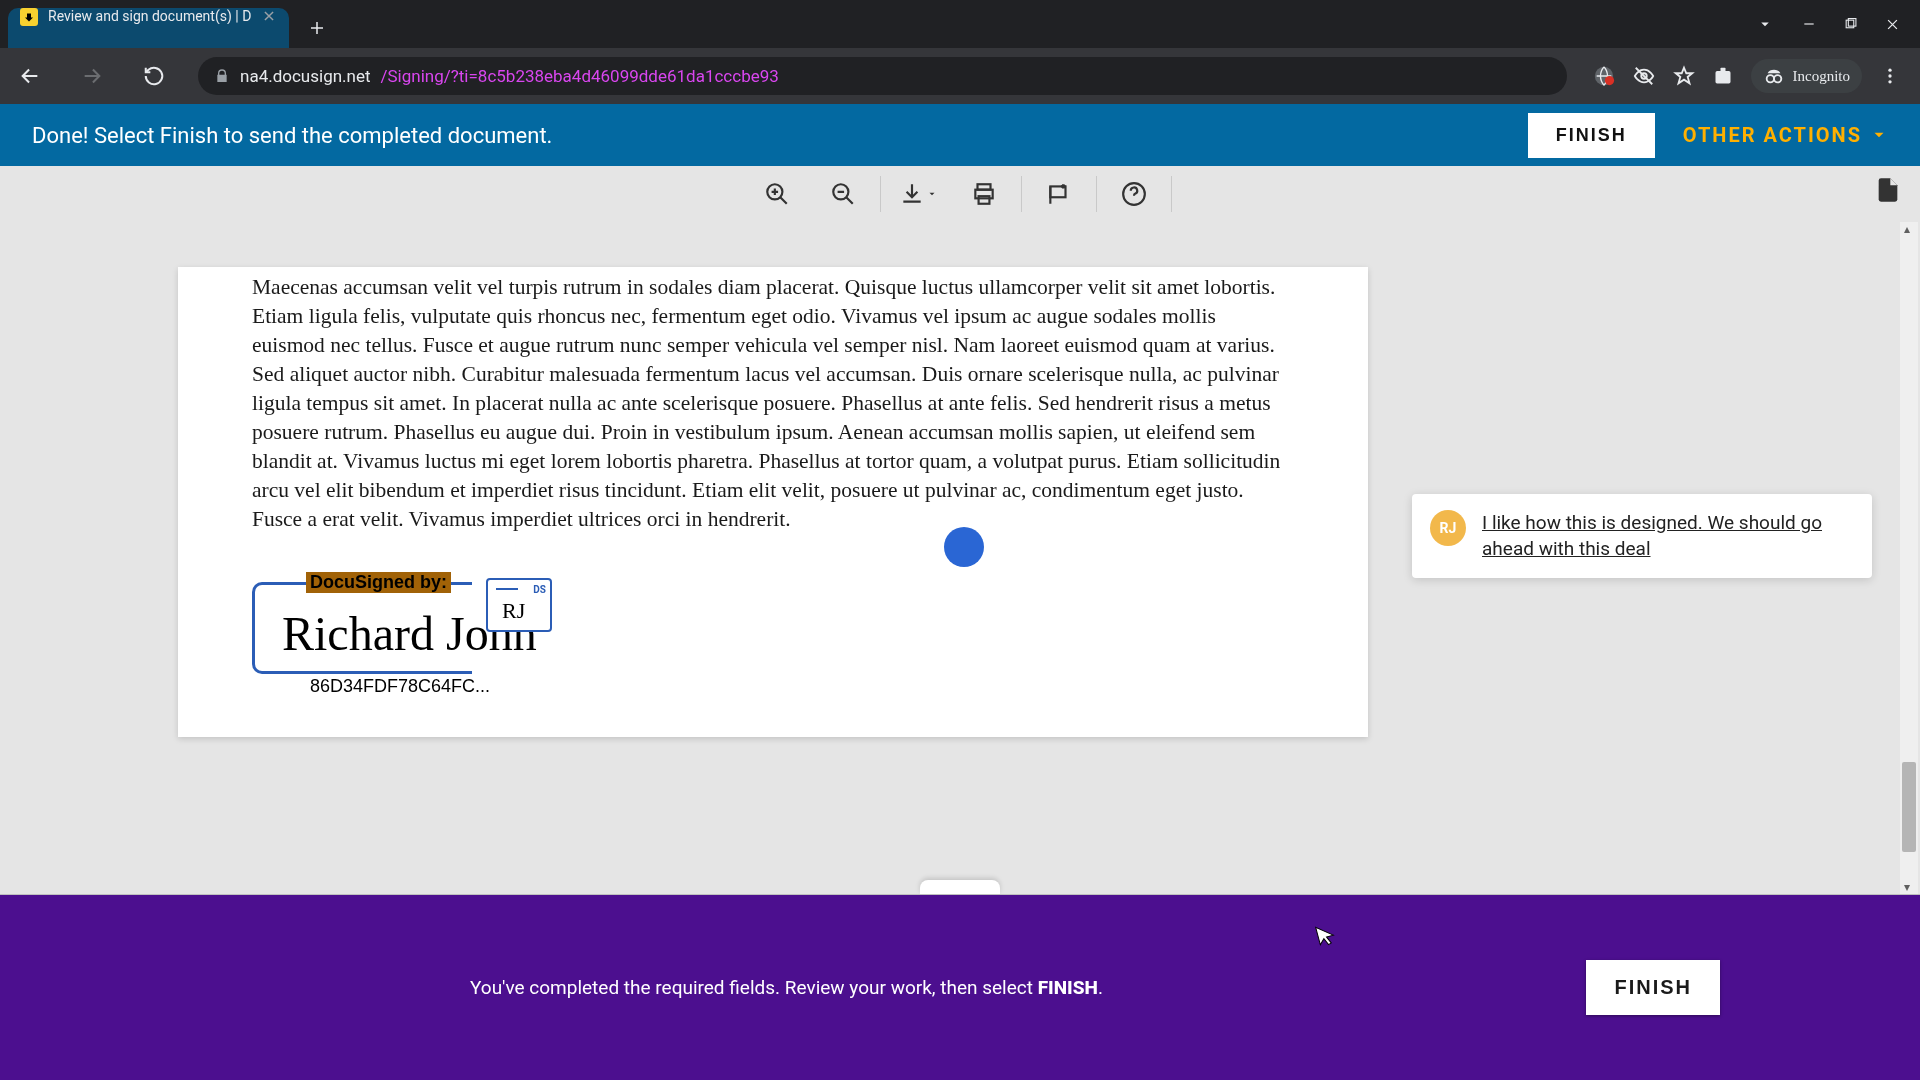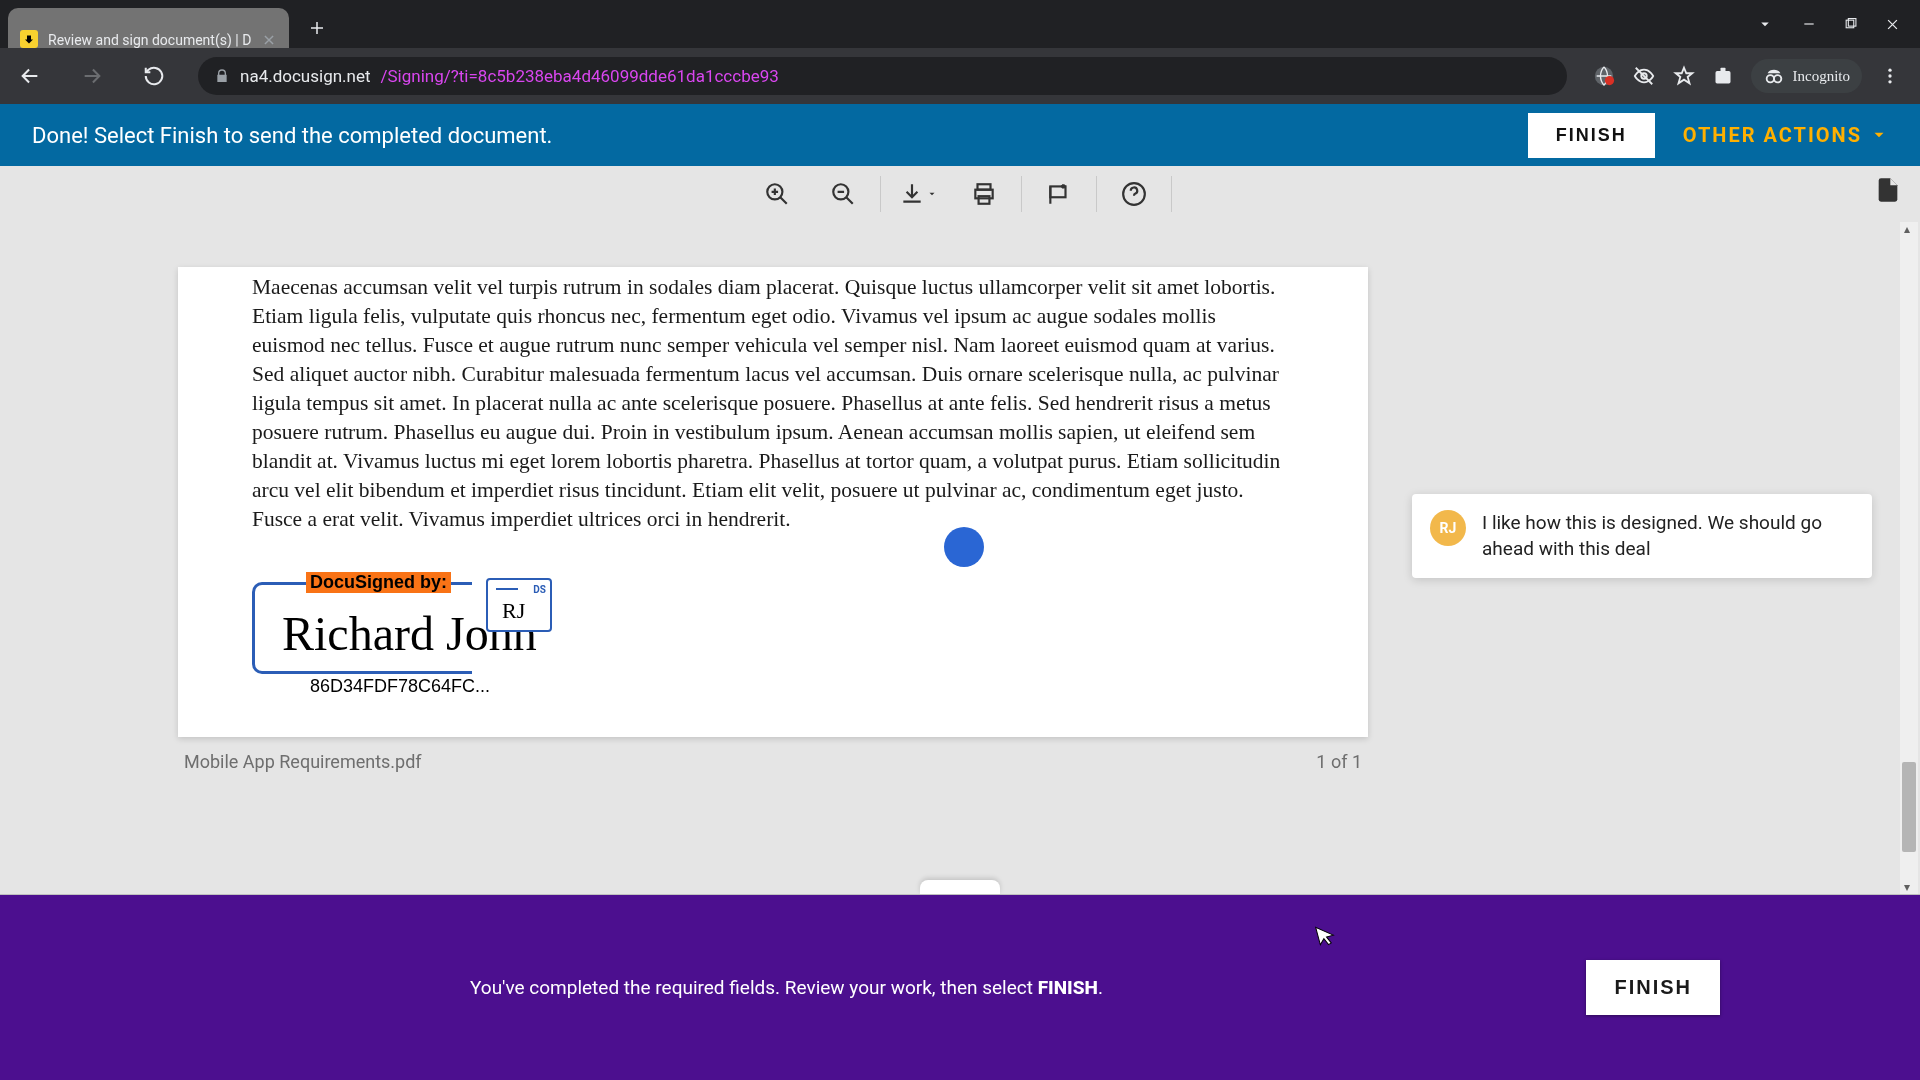--- a/index.html
+++ b/index.html
@@ -13,27 +13,27 @@
   }
 
   
   .chrome-top {
     background: #202124;
     height: 48px;
     display: flex;
     align-items: flex-end;
   }
   .tab {
-    background: #737373;
+    background: #0c4a6e;
     color: #e8eaed;
     height: 40px;
     margin-left: 8px;
     padding: 0 12px;
     display: flex;
-    align-items: flex-end;
+    align-items: flex-start;
     border-top-left-radius: 10px;
     border-top-right-radius: 10px;
     font-size: 14px;
     position: relative;
     min-width: 280px;
   }
   .tab .favicon {
     width: 18px; height: 18px;
     background: #f8d12f;
     border-radius: 3px;
@@ -179,21 +179,21 @@
     border-left:3px solid #2b5db6;
     border-top:3px solid #2b5db6;
     border-bottom:3px solid #2b5db6;
     border-top-left-radius:10px;
     border-bottom-left-radius:10px;
     border-right:none;
   }
   .sign-label {
     position:absolute;
     left:54px; top:0px;
-    background:#f97316;
+    background:#a16207;
     padding:0 4px;
     font-size:18px;
     font-weight:600;
     font-family: Arial, sans-serif;
   }
   .sign-script {
     font-family: "Brush Script MT", "Segoe Script", cursive;
     font-size:48px;
     color:#000;
     position:relative;
@@ -263,21 +263,21 @@
     display:flex;
     gap:16px;
   }
   .comment-avatar {
     width:36px;height:36px;border-radius:50%;
     background:#f2b84b;color:#fff;
     display:flex;align-items:center;justify-content:center;
     font-size:14px;font-weight:700;
     flex-shrink:0;
   }
-  .comment-text { font-size:19px; color:#222; line-height:26px;}
+  .comment-text { font-size:19px; color:#222; line-height:26px;text-decoration:underline;}
 
   
   .scroll-tab {
     position:absolute;
     left:50%;
     transform:translateX(-50%);
     bottom:0;
     width:80px; height:14px;
     background:#fff;
     border-top-left-radius:8px;
@@ -521,24 +521,20 @@
         <div class="sign-script">Richard John</div>
         <div class="initials-box">
           <div class="ds-line"></div>
           <div class="ds-tag">DS</div>
           <div class="script">RJ</div>
         </div>
         <div class="sign-hash">86D34FDF78C64FC...</div>
       </div>
     </div>
 
-    <div class="doc-footer">
-      <span>Mobile App Requirements.pdf</span>
-      <span>1 of 1</span>
-    </div>
 
     <div class="blue-dot"></div>
   </div>
 
   <div class="comment-card">
     <div class="comment-avatar">RJ</div>
     <div class="comment-text">I like how this is designed. We should go ahead with this deal</div>
   </div>
 
   <div class="scroll-tab"></div>

